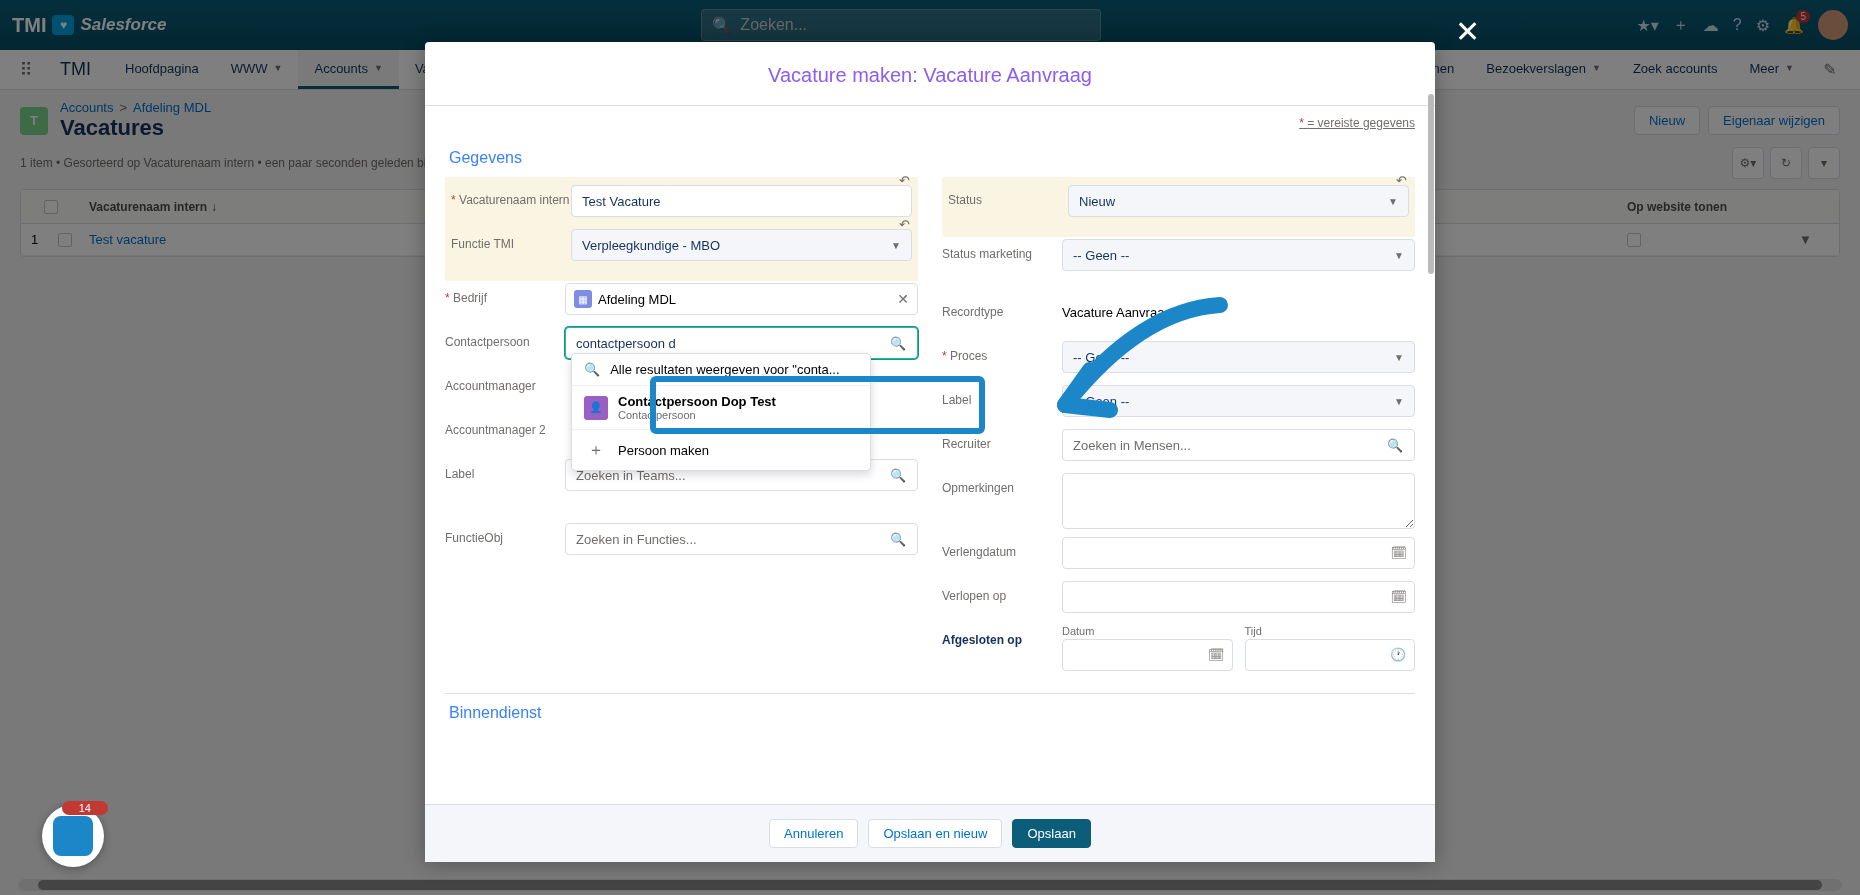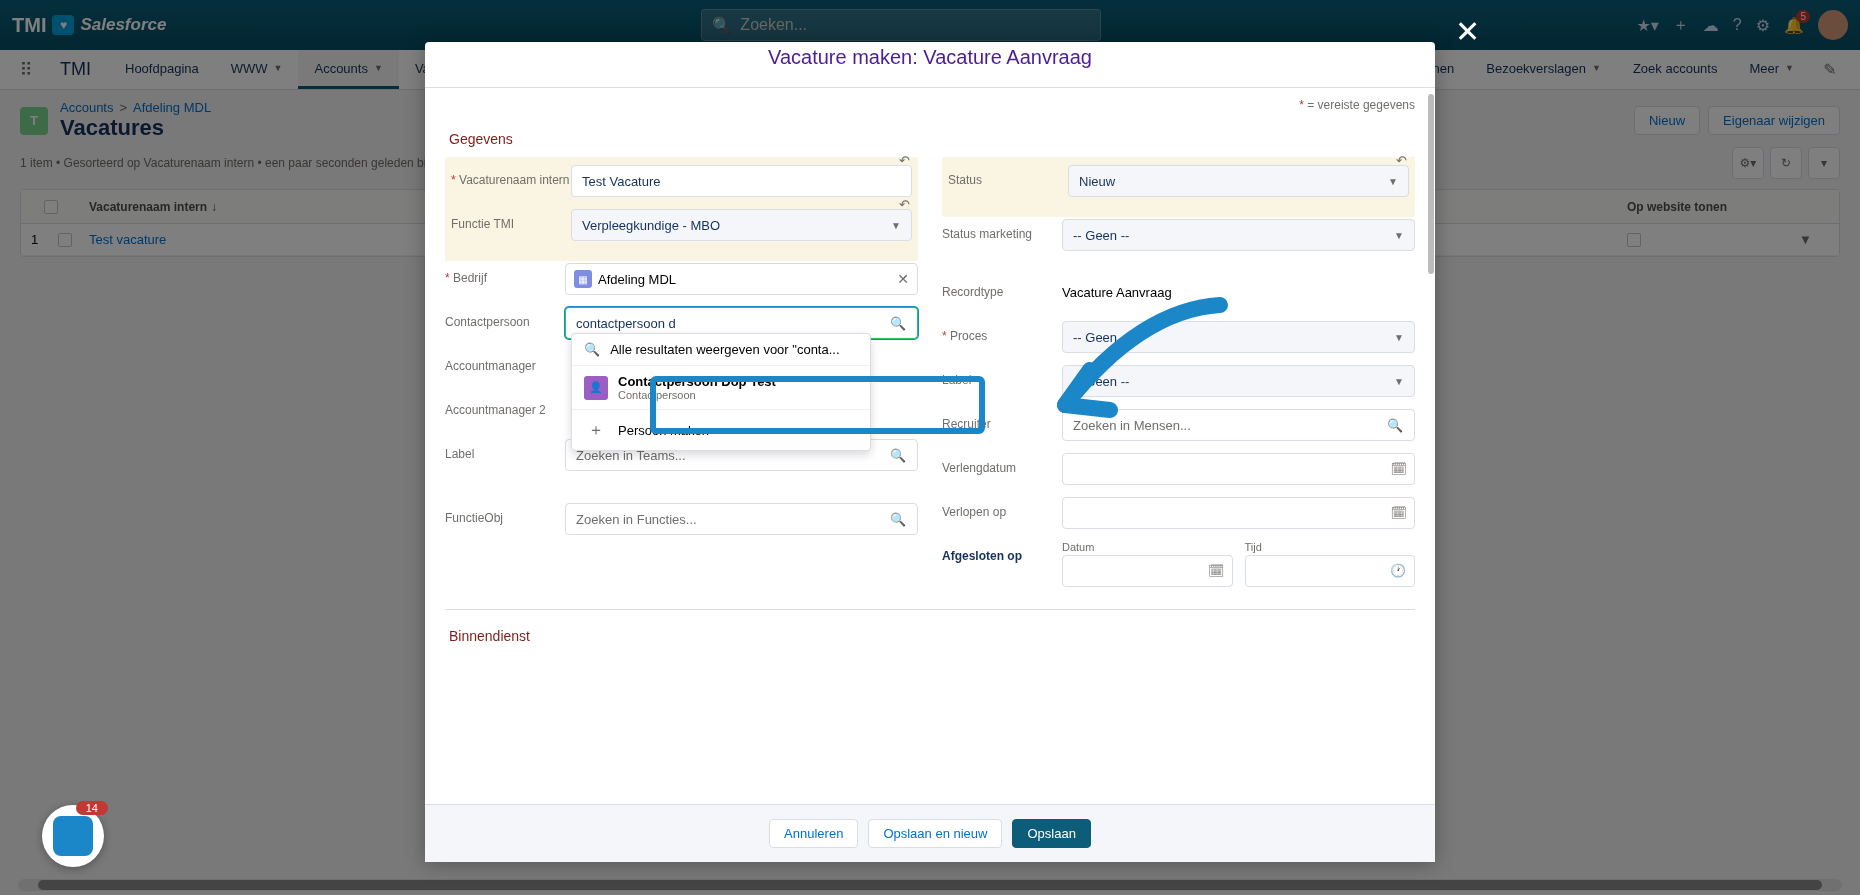--- a/index.html
+++ b/index.html
@@ -50,25 +50,25 @@
 .th-check { width:60px; display:flex; justify-content:center; }
 .th-name { flex:1; padding:0 8px; display:flex; align-items:center; gap:4px; }
 .th-web { width:180px; padding:0 8px; }
 .th-act { width:40px; }
 .table-row { display:flex; height:32px; align-items:center; font-size:13px; border-bottom:1px solid #f0f0f0; }
 .td-link { color:#0070d2; }
 .checkbox { width:14px; height:14px; border:1px solid #c9c7c5; border-radius:2px; background:#fff; }
 
 
 .modal { position:absolute; top:42px; left:50%; transform:translateX(-50%); width:1010px; background:#fff; border-radius:4px; box-shadow:0 2px 20px rgba(0,0,0,0.3); z-index:10; display:flex; flex-direction:column; height:820px; }
-.modal-title { text-align:center; padding:4px 0 18px; font-size:20px; color:#4c1d95; border-bottom:1px solid #d8dde6; }
+.modal-title { text-align:center; padding:22px 0 18px; font-size:20px; color:#8b5cf6; border-bottom:1px solid #d8dde6; }
 .modal-body { flex:1; overflow-y:auto; padding:10px 20px; position:relative; }
-.req-note { text-align:right; font-size:12px; color:#706e6b; margin-bottom:19px; }
+.req-note { text-align:right; font-size:12px; color:#706e6b; margin-bottom:19px;text-decoration:underline; }
 .req-star { color:#c23934; }
-.section-title { font-size:14px; color:#7f1d1d; margin:8px 0 10px 4px; }
+.section-title { font-size:16px; color:#3b82f6; margin:0 0 10px 4px; }
 .form-grid { display:flex; gap:24px; }
 .form-col { flex:1; display:flex; flex-direction:column; gap:0; }
 .highlight-box { background:#faf5e3; padding:6px 6px 10px 6px; border-radius:2px; }
 .field-row { display:flex; align-items:flex-start; min-height:44px; padding:2px 0; position:relative; }
 .field-label { width:120px; font-size:12px; color:#706e6b; padding-top:8px; line-height:14px; }
 .field-label .req { color:#c23934; }
 .field-control { flex:1; }
 .text-input, .select-input, .lookup-input { width:100%; height:32px; border:1px solid #d8dde6; border-radius:4px; padding:0 10px; font-size:13px; background:#fff; display:flex; align-items:center; justify-content:space-between; color:#16325c; }
 .select-input { background:#f4f6f9; }
 .select-caret { color:#706e6b; font-size:10px; }
@@ -104,21 +104,21 @@
 
 .modal-scrollbar { position:absolute; right:0; top:50px; bottom:50px; width:8px; }
 .modal-thumb { width:6px; height:180px; background:#bbb; border-radius:3px; margin:2px auto; }
 
 
 .arrow-annotation { position:absolute; z-index:30; pointer-events:none; }
 
 
 .assist-bubble { position:absolute; bottom:28px; left:42px; width:62px; height:62px; background:#fff; border-radius:50%; box-shadow:0 2px 8px rgba(0,0,0,0.3); display:flex; align-items:center; justify-content:center; z-index:6; }
 .assist-heart { width:40px; height:40px; background:#1b87c9; border-radius:8px; position:relative; }
-.assist-badge { position:absolute; top:-4px; right:-4px; background:#c23934; color:#fff; font-size:11px; border-radius:10px; padding:1px 10px; }
+.assist-badge { position:absolute; top:-4px; right:-4px; background:#c23934; color:#fff; font-size:11px; border-radius:10px; padding:1px 17px; }
 
 
 .hscroll { position:absolute; bottom:4px; left:18px; right:18px; height:12px; background:#e0e0e0; border-radius:6px; z-index:3; }
 .hscroll-thumb { position:absolute; left:20px; right:20px; top:1px; bottom:1px; background:#888; border-radius:5px; }
 
 .section-divider { border-top:1px solid #d8dde6; margin-top:20px; padding-top:10px; }
 </style>
 </head>
 <body>
 
@@ -381,20 +381,24 @@
         <div class="field-row">
           <div class="field-label">Recruiter</div>
           <div class="field-control">
               <div class="text-input">
                 <span style="color:#706e6b">Zoeken in Mensen...</span>
                 <span style="color:#706e6b">🔍</span>
               </div>
             </div>
         </div>
         <div class="field-row">
+          <div class="field-label">Opmerkingen</div>
+          <div class="field-control"><textarea class="textarea-input" style=""></textarea></div>
+        </div>
+        <div class="field-row">
           <div class="field-label">Verlengdatum</div>
           <div class="field-control date-input">
               <input class="text-input" style="">
               <span class="date-icon">🗓</span>
             </div>
         </div>
         <div class="field-row">
           <div class="field-label">Verlopen op</div>
           <div class="field-control date-input">
               <input class="text-input" style="">

